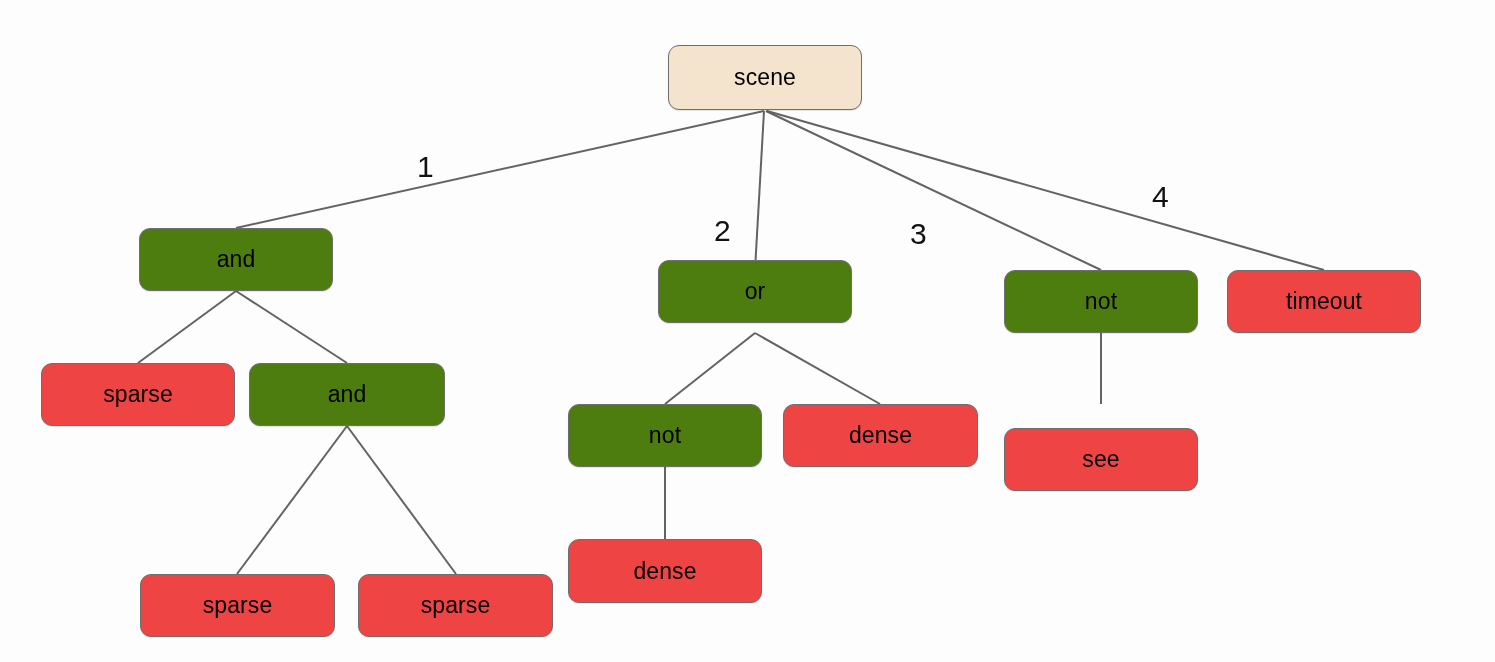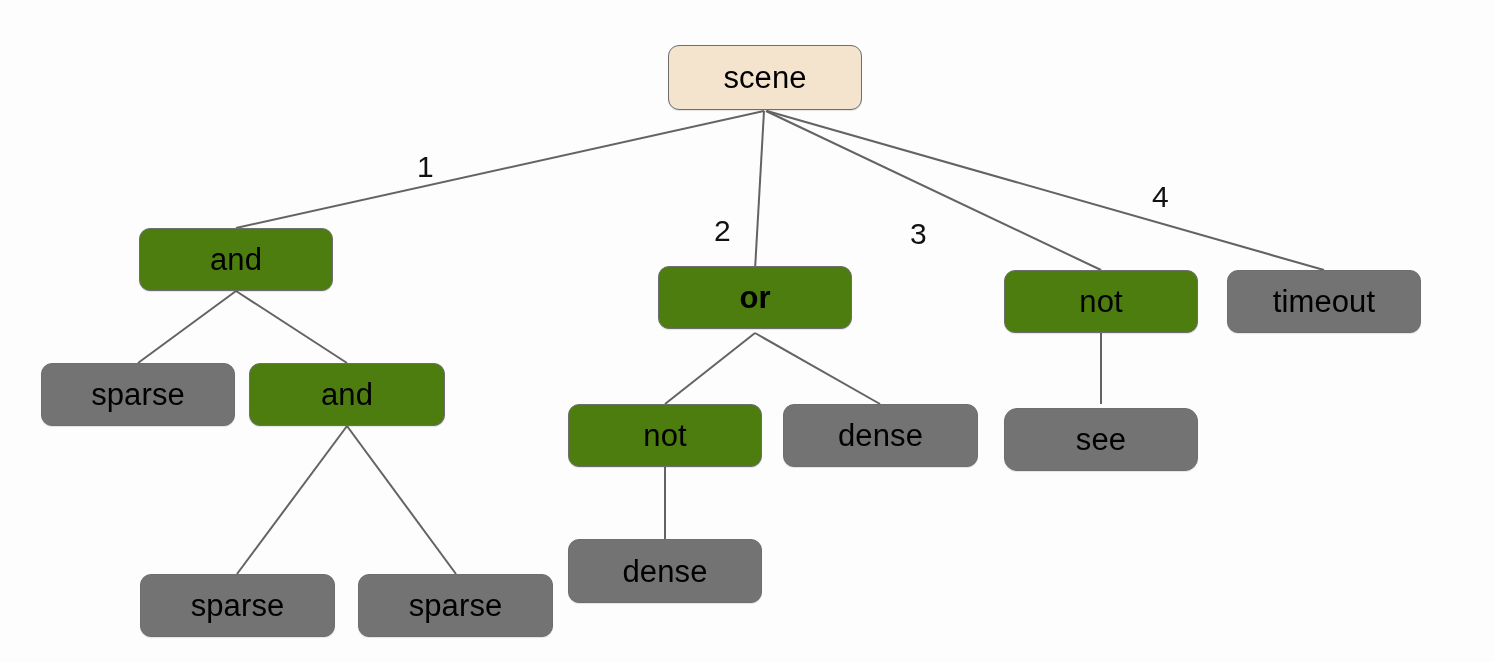--- a/index.html
+++ b/index.html
@@ -29,29 +29,29 @@
   }
   .node {
     position: absolute;
     box-sizing: border-box;
     border: 1.6px solid #6e6e6e;
     border-radius: 11px;
     display: flex;
     align-items: center;
     justify-content: center;
     color: #000;
-    font-size: 31px;
+    font-size: 23px;
     line-height: 1;
     letter-spacing: 0.1px;
     box-shadow: 0 1px 1px rgba(0,0,0,0.10);
     white-space: nowrap;
   }
   .node-root { background: #f4e4cd; }
   .node-op   { background: #4d7c0f; }
-  .node-leaf { background: #737373; }
+  .node-leaf { background: #ef4444; }
   .edge-label {
     position: absolute;
     font-size: 30px;
     color: #111;
     line-height: 1;
     white-space: nowrap;
   }
 </style>
 </head>
 <body>
@@ -83,36 +83,36 @@
       </div>
       <div class="node node-op" style="left: 249px; top: 363px; width: 196px; height: 63px;">
         <span>and</span>
       </div>
       <div class="node node-leaf" style="left: 140px; top: 574px; width: 195px; height: 63px;">
         <span>sparse</span>
       </div>
       <div class="node node-leaf" style="left: 358px; top: 574px; width: 195px; height: 63px;">
         <span>sparse</span>
       </div>
-      <div class="node node-op" style="left: 658px; top: 266px; width: 194px; height: 63px; font-weight: bold;">
+      <div class="node node-op" style="left: 658px; top: 260px; width: 194px; height: 63px;">
         <span>or</span>
       </div>
       <div class="node node-op" style="left: 568px; top: 404px; width: 194px; height: 63px;">
         <span>not</span>
       </div>
       <div class="node node-leaf" style="left: 783px; top: 404px; width: 195px; height: 63px;">
         <span>dense</span>
       </div>
       <div class="node node-leaf" style="left: 568px; top: 539px; width: 194px; height: 64px;">
         <span>dense</span>
       </div>
       <div class="node node-op" style="left: 1004px; top: 270px; width: 194px; height: 63px;">
         <span>not</span>
       </div>
-      <div class="node node-leaf" style="left: 1004px; top: 408px; width: 194px; height: 63px; border-radius: 13px;">
+      <div class="node node-leaf" style="left: 1004px; top: 428px; width: 194px; height: 63px;">
         <span>see</span>
       </div>
       <div class="node node-leaf" style="left: 1227px; top: 270px; width: 194px; height: 63px;">
         <span>timeout</span>
       </div>
     </div>
   <div id="label-layer">
       <div class="edge-label" style="left: 417px; top: 152px;">1</div>
       <div class="edge-label" style="left: 714px; top: 216px;">2</div>
       <div class="edge-label" style="left: 910px; top: 219px;">3</div>

